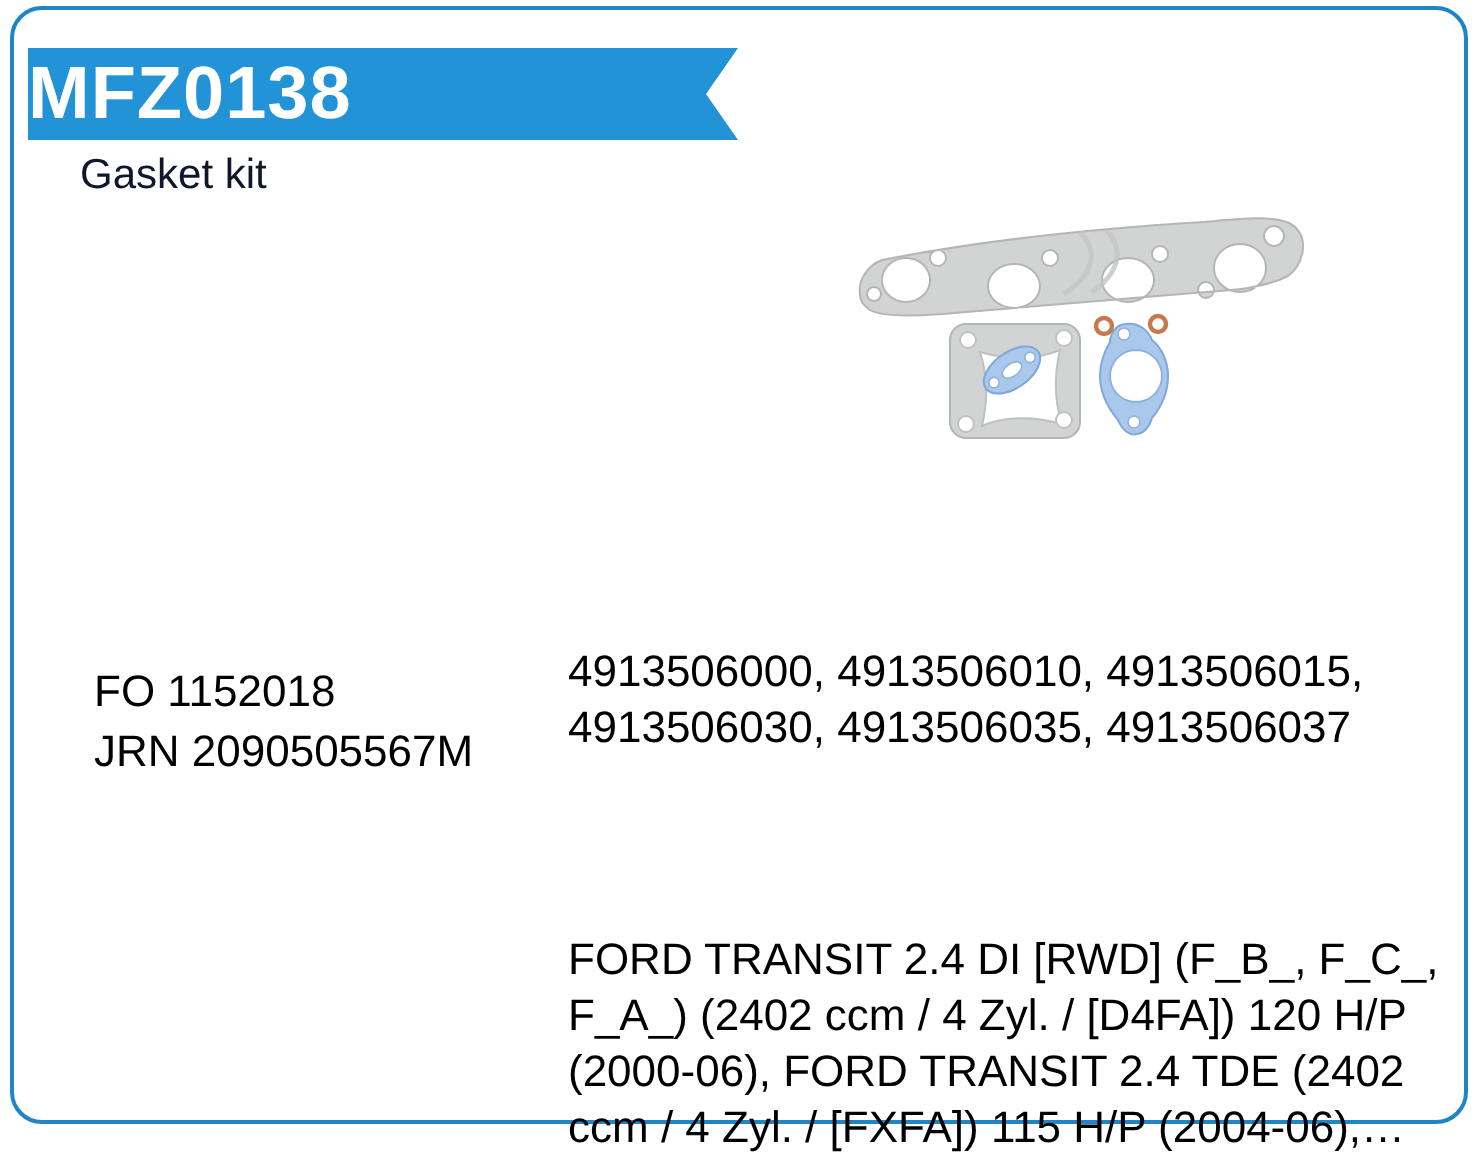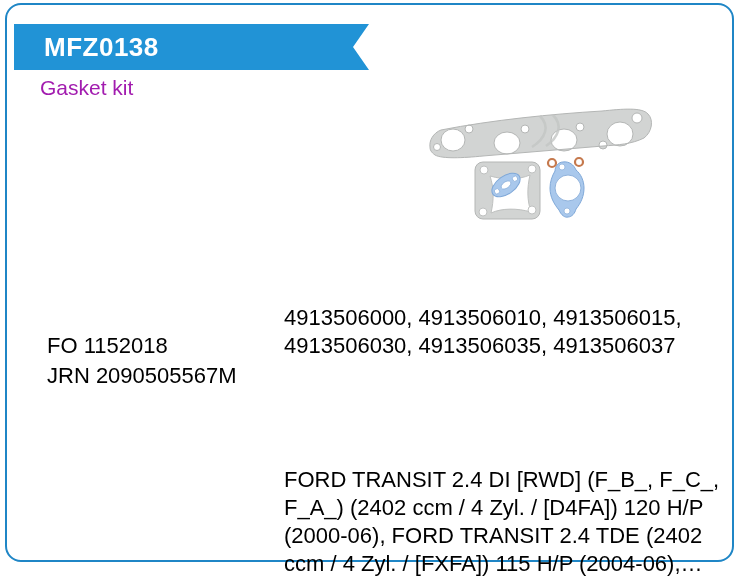--- a/index.html
+++ b/index.html
@@ -20,51 +20,50 @@
     left: 7px; top: 19px;
     width: 355px; height: 46px;
     background: #2193d6;
     clip-path: polygon(0 0, 100% 0, calc(100% - 16px) 50%, 100% 100%, 0 100%);
     display: flex;
     align-items: center;
   }
   .banner .part-no {
     color: #ffffff;
     font-weight: bold;
-    font-size: 26px;
-    padding-left: 30px;
+    font-size: 37px;
     letter-spacing: 0.5px;
     line-height: 46px;
     text-align: right;
   }
 
   .product-name {
     position: absolute;
     left: 33px; top: 71px;
     font-size: 21px;
-    color: #a21caf;
+    color: #0f172a;
   }
 
   .photo {
     position: absolute;
     left: 415px; top: 95px;
     width: 240px; height: 130px;
   }
 
   .refs {
     position: absolute;
     left: 40px; top: 326px;
     font-size: 22px;
     line-height: 30px;
     white-space: nowrap;
   }
 
   .oem {
     position: absolute;
-    left: 277px; top: 299px;
+    left: 277px; top: 317px;
     width: 445px;
     font-size: 22px;
     line-height: 28px;
   }
 
   .apps {
     position: absolute;
     left: 277px; top: 449px;
     width: 445px;
     font-size: 22px;

